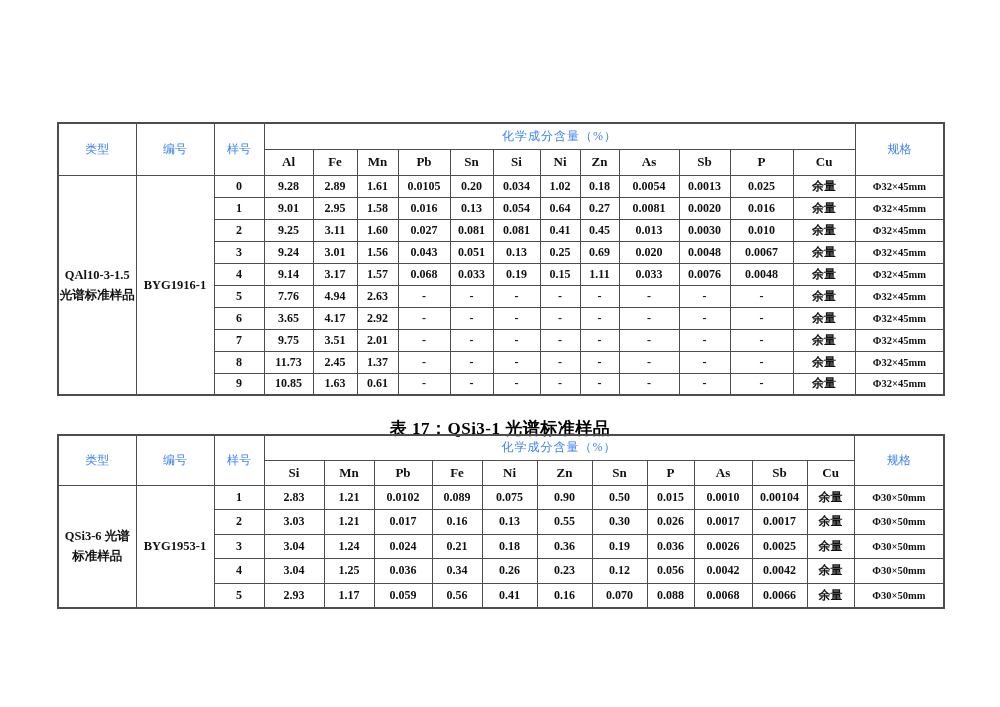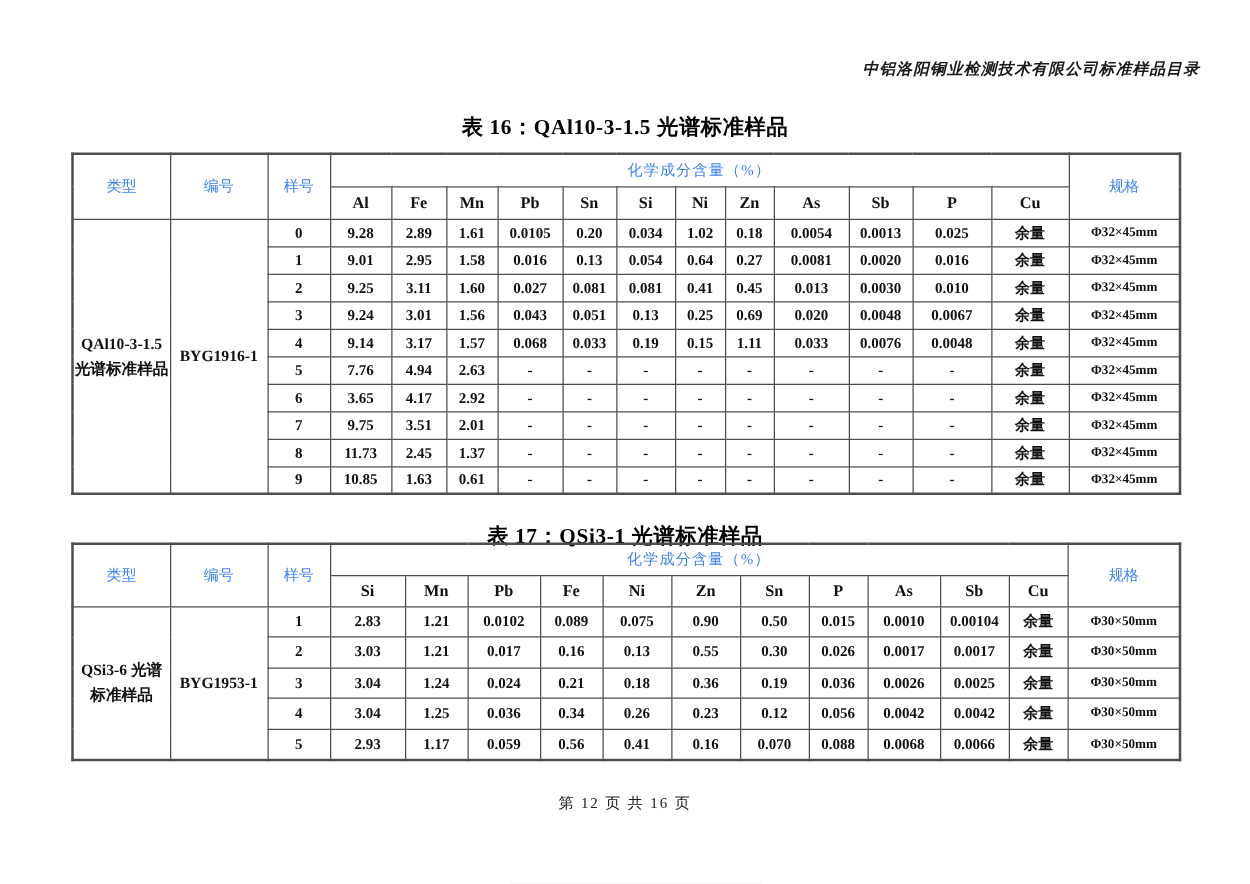--- a/index.html
+++ b/index.html
@@ -44,23 +44,21 @@
   .page-footer{
     position:absolute;top:634px;left:0;width:100%;text-align:center;
     font-size:12px;letter-spacing:1.5px;color:#1a1a1a;
   }
 </style>
 </head>
 <body>
 
 <div class="page">
 
-  <div class="doc-header">中铝洛阳铜业检测技术有限公司标准样品目录</div>
-
-  <div class="table-title title-16">表 16：QAl10-3-1.5 光谱标准样品</div>
+
 
   <table class="std-table table-16">
       <colgroup>
         <col style="width: 78px;">
         <col style="width: 78px;">
         <col style="width: 50px;">
         <col style="width: 49px;">
         <col style="width: 44px;">
         <col style="width: 41px;">
         <col style="width: 52px;">
@@ -379,15 +377,14 @@
           <td class="val">0.070</td>
           <td class="val">0.088</td>
           <td class="val">0.0068</td>
           <td class="val">0.0066</td>
           <td class="val">余量</td>
           <td class="spec">Φ30×50mm</td>
         </tr>
       </tbody>
     </table>
 
-  <div class="page-footer">第 12 页 共 16 页</div>
 
 </div>
 
 </body></html>

